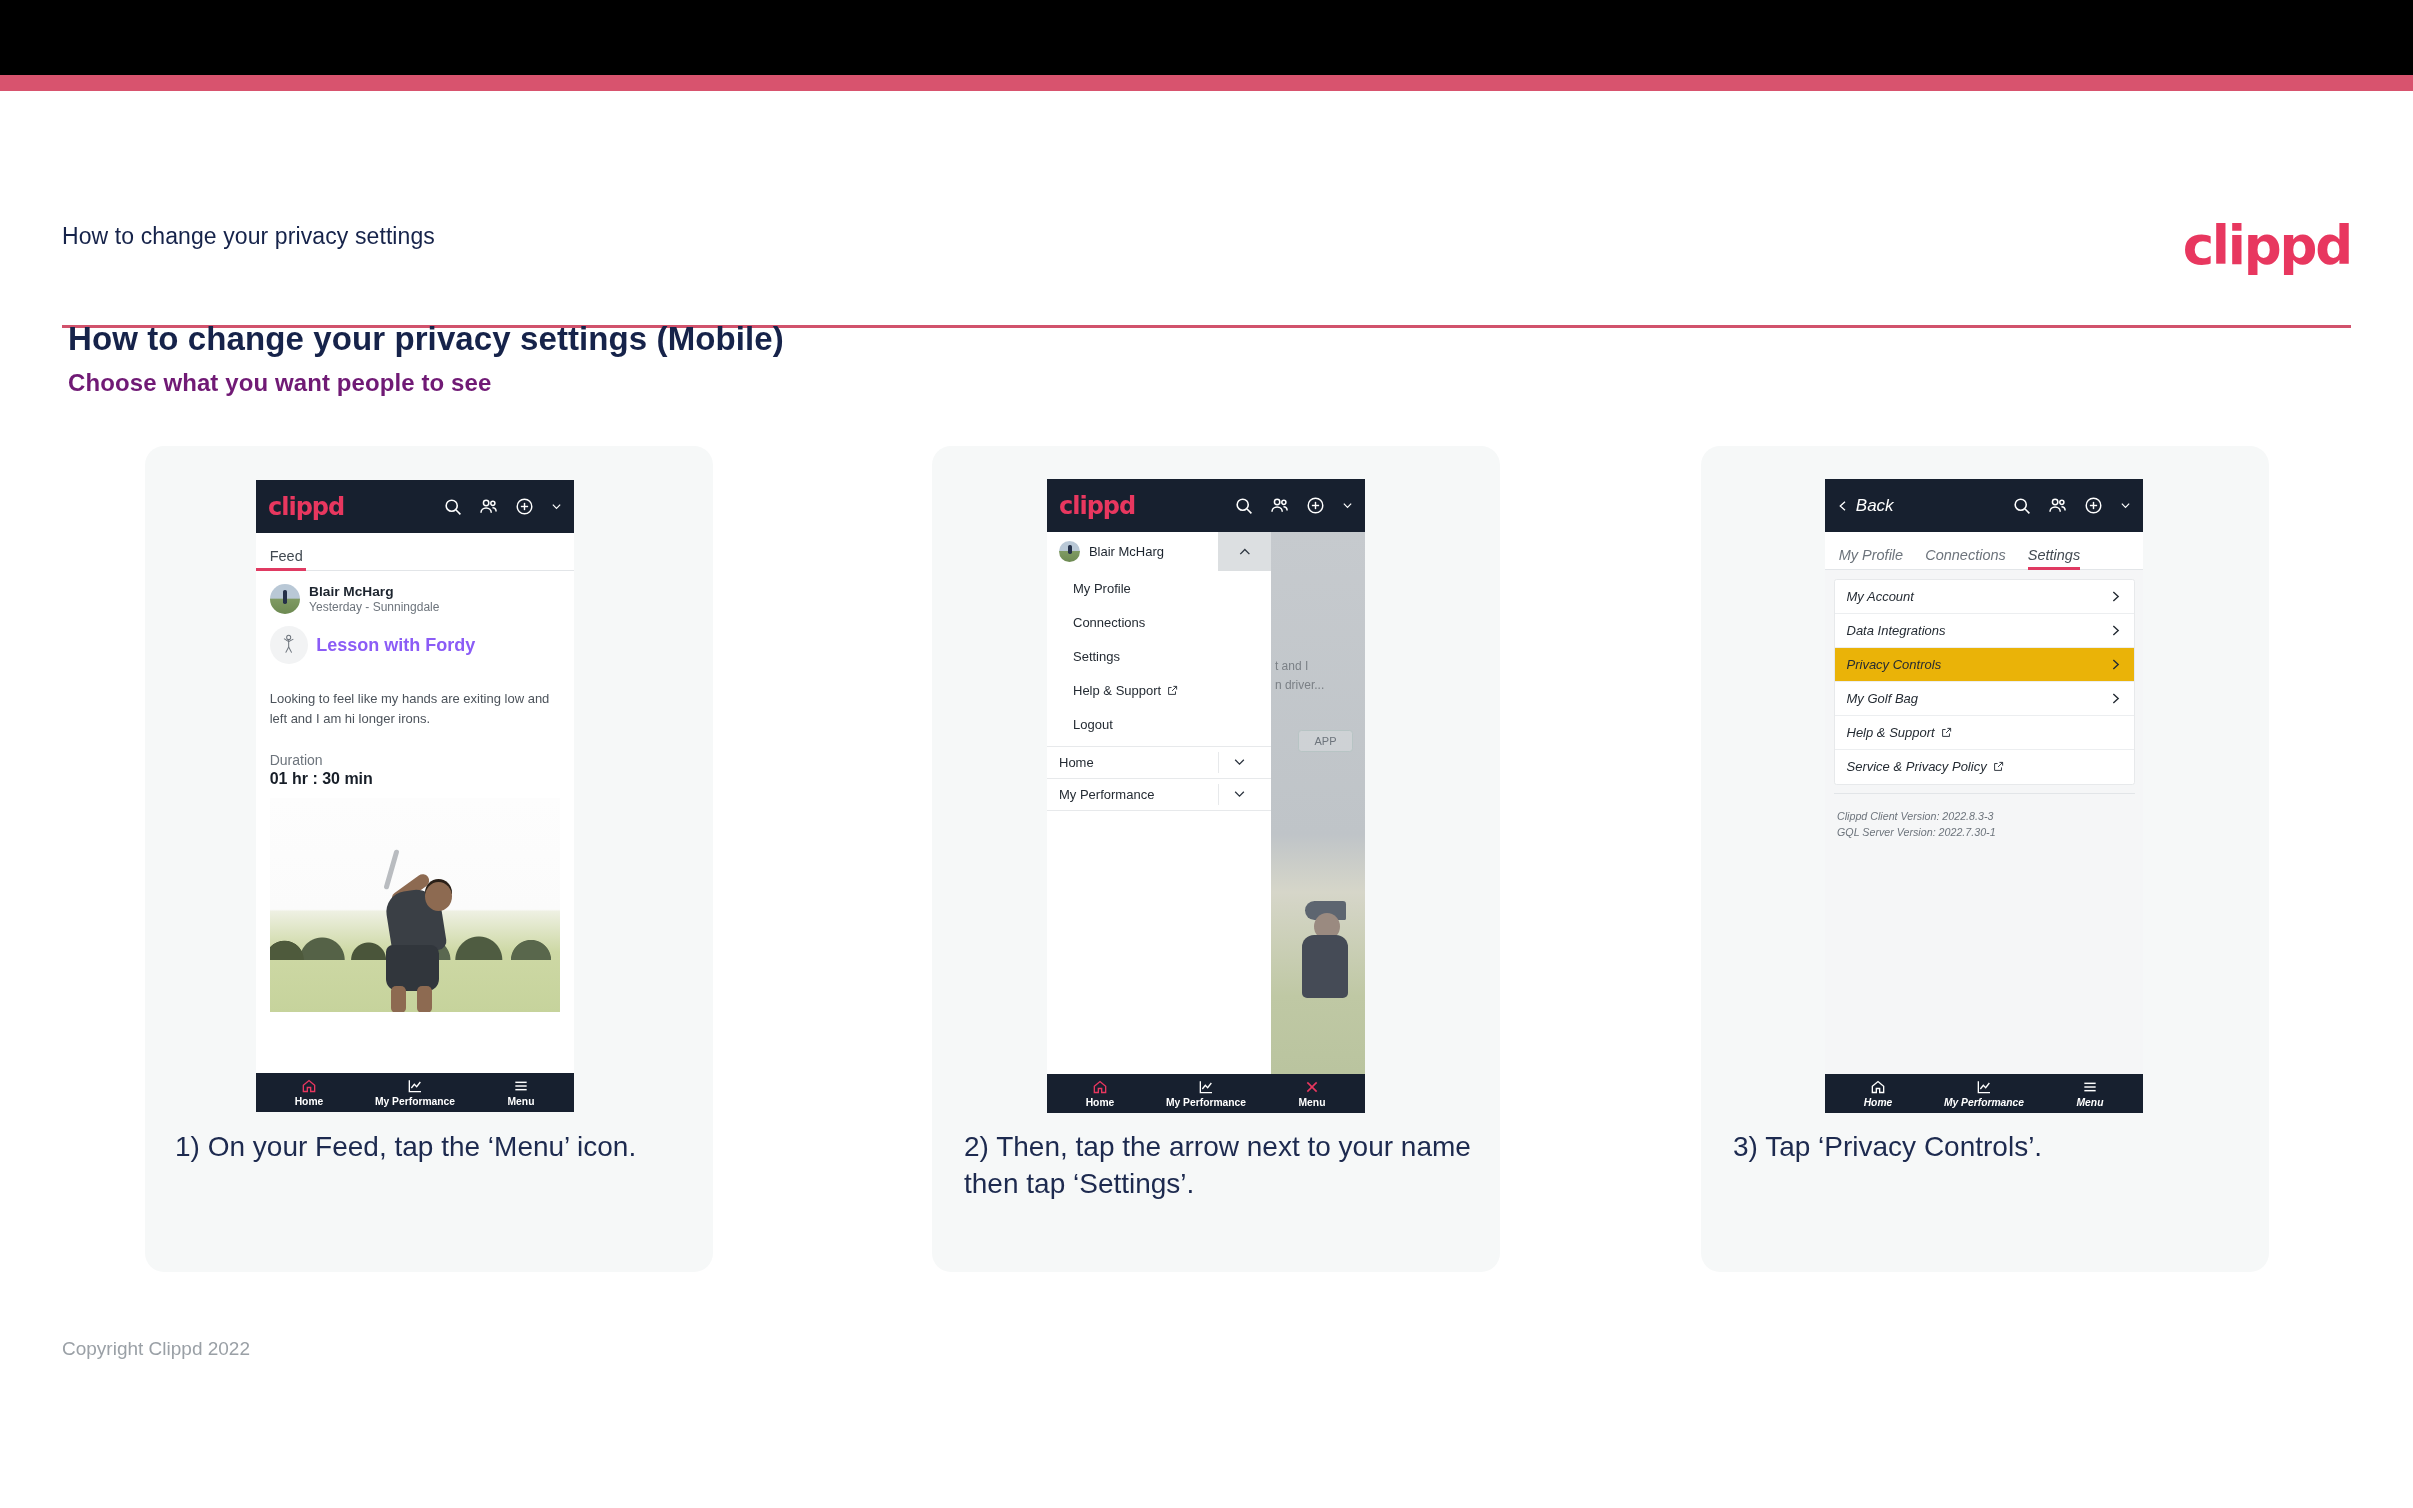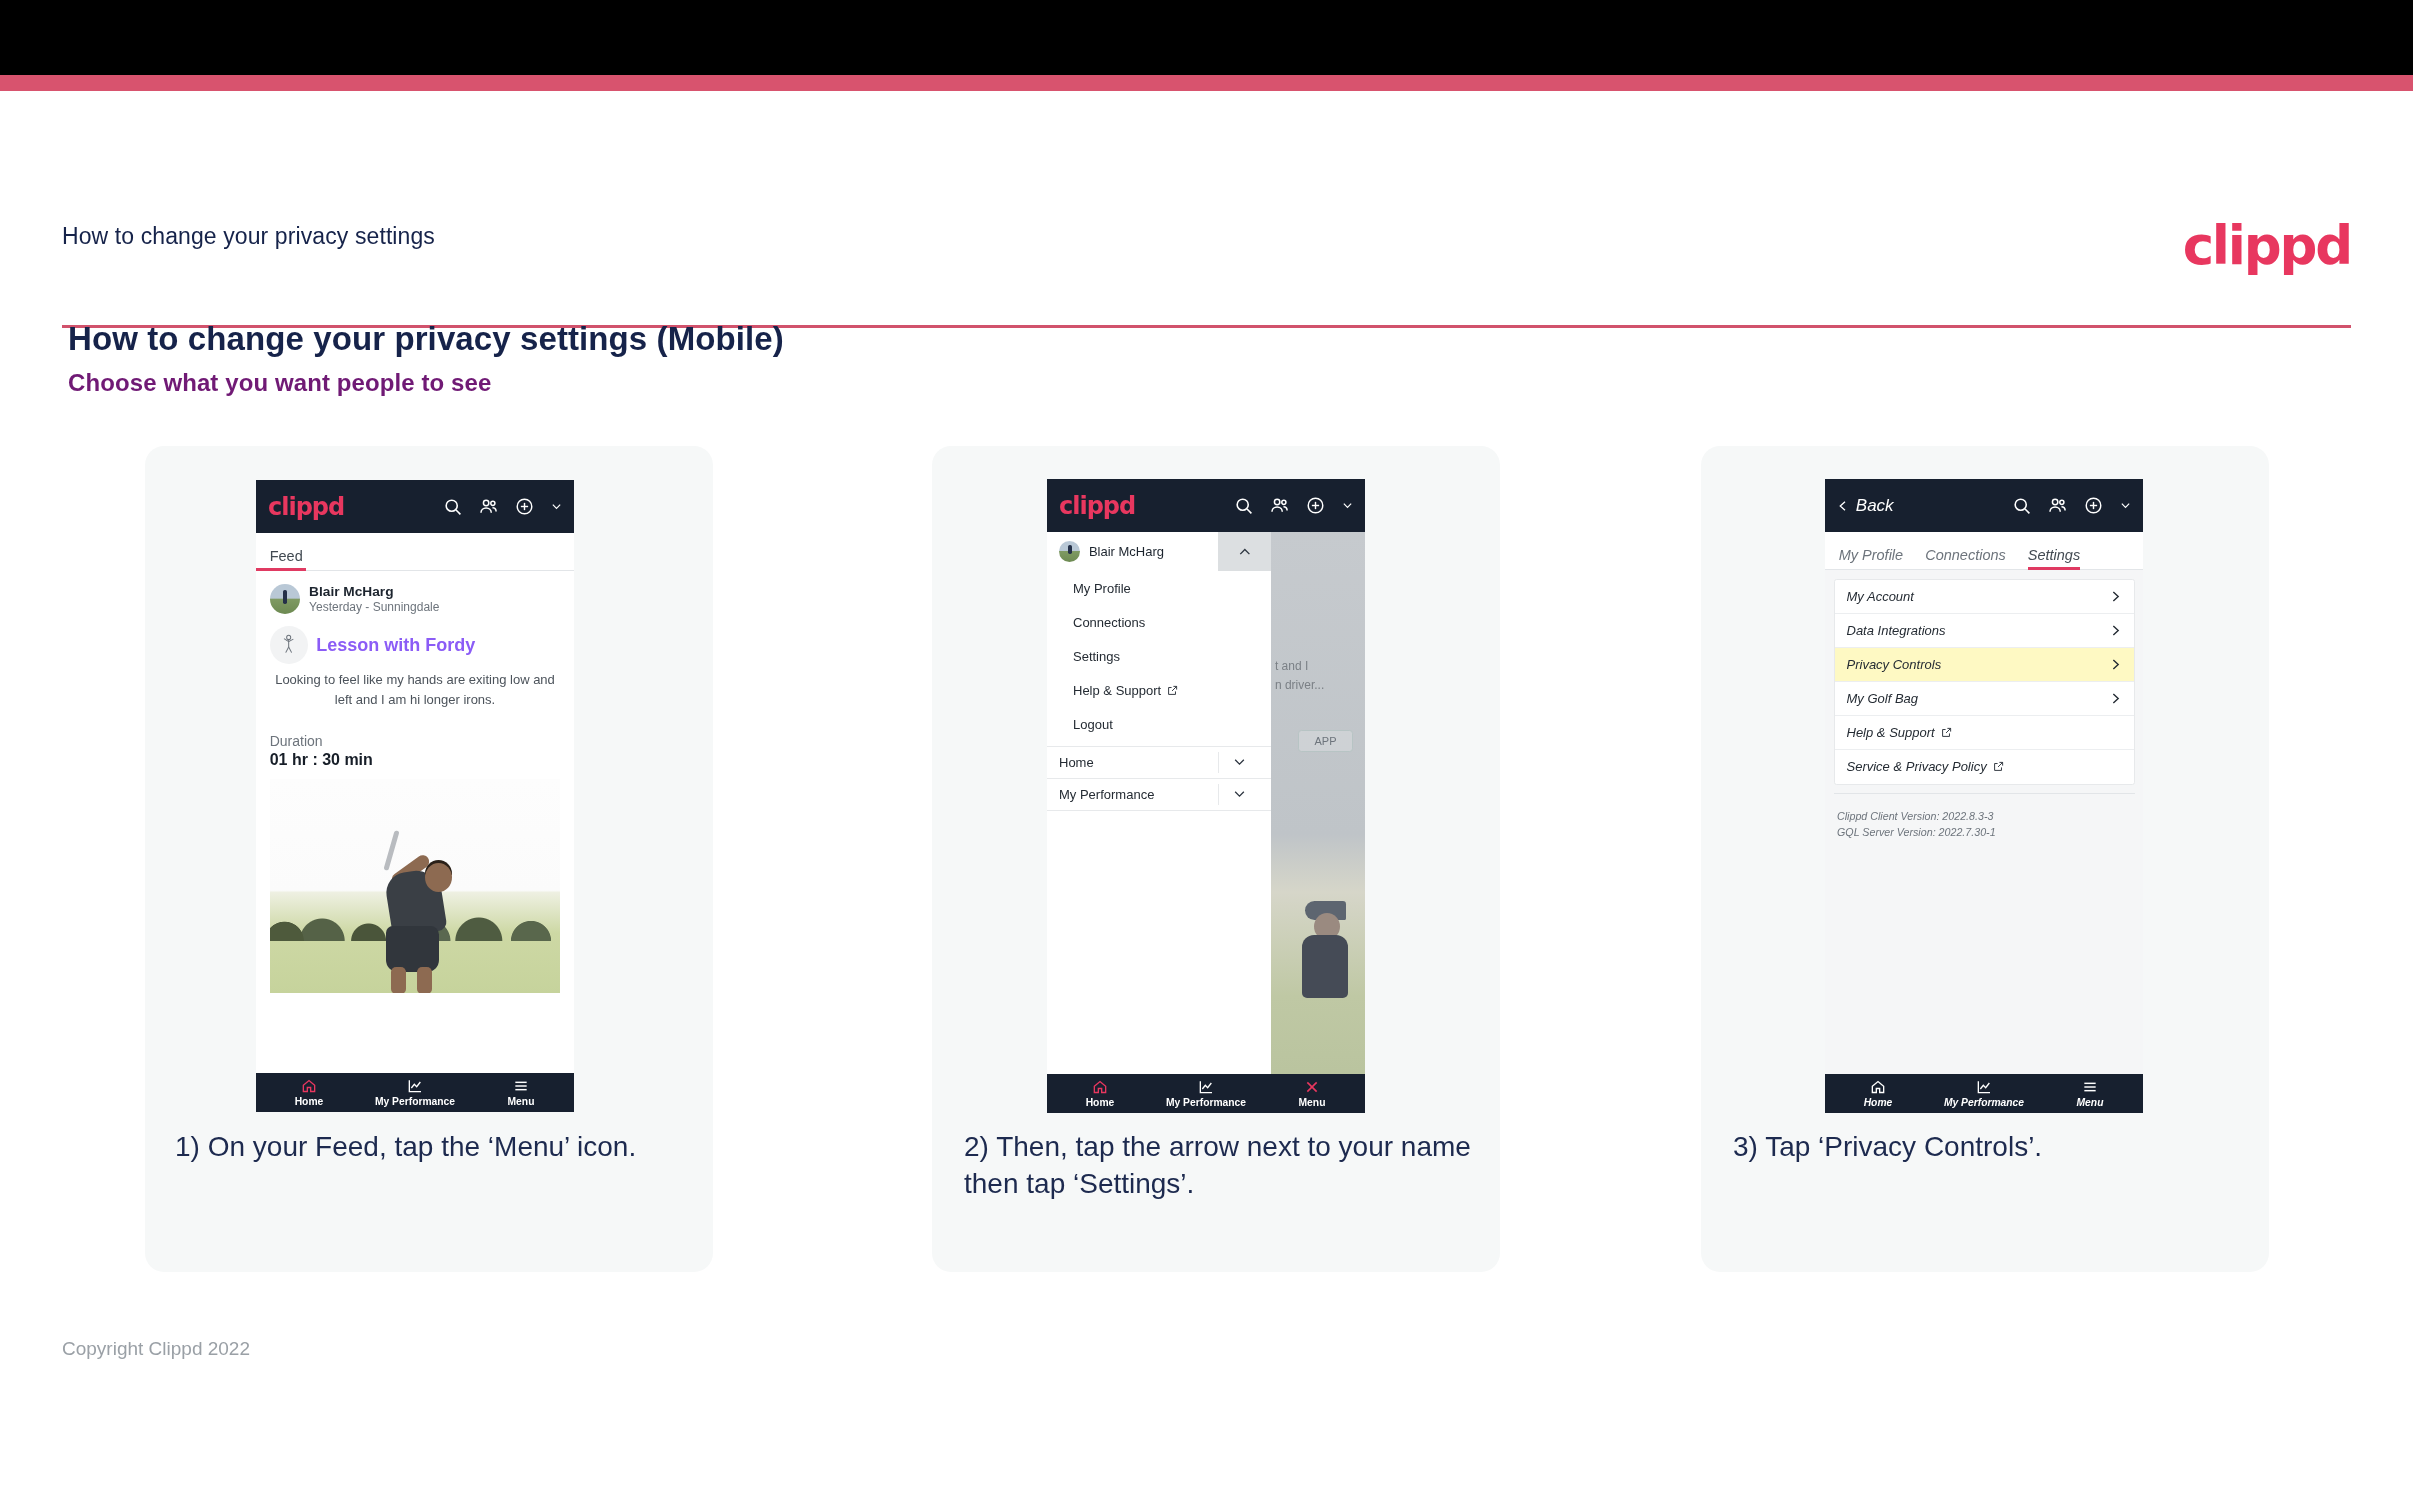--- a/index.html
+++ b/index.html
@@ -106,21 +106,21 @@
   .post-name { font-size:13.7px; font-weight:bold; color:#1c242e; line-height:1.25; }
   .post-meta { font-size:12px; color:#6d747c; line-height:1.3; }
 
   .lesson-row { display:flex; align-items:center; gap:8.5px; margin-top:10.3px; }
   .lesson-badge {
     width:38px; height:38px; border-radius:50%; background:#f2f3f4;
     display:flex; align-items:center; justify-content:center; flex:0 0 auto;
   }
   .lesson-title { font-size:18px; font-weight:bold; color:#8b5cf6; }
 
-  .post-body { font-size:13px; color:#4c535b; line-height:1.5; margin-top:6px;text-align:center; }
+  .post-body { font-size:13px; color:#4c535b; line-height:1.5; margin-top:25px; }
   .dur-label { font-size:14px; color:#6d747c; margin-top:24px; }
   .dur-value { font-size:16px; font-weight:bold; color:#171e28; margin-top:1.7px; }
 
   .photo {
     margin-top:10.3px; width:100%; height:214px; position:relative; overflow:hidden;
     background:linear-gradient(180deg,#fdfdfd 0%,#fbfbfb 52%,#eef0e2 53%,#cdd8a4 72%,#c6d39c 100%);
   }
   .photo .trees {
     position:absolute; left:0; right:0; top:126px; height:36px;
     background:
@@ -236,21 +236,21 @@
   
   .settings-body { background:#f5f6f7; height:559px; padding:8.5px 0 0 0; position:relative; }
   .settings-group {
     margin:0 8.5px; background:#ffffff; border:0.9px solid #e7e9eb; border-radius:2.6px; overflow:hidden;
   }
   .settings-row {
     height:34px; display:flex; align-items:center; padding:0 12px;
     font-size:13px; color:#242b33; border-bottom:0.9px solid #eceef0; gap:6px;
   }
   .settings-row:last-child { border-bottom:none; }
-  .settings-row.highlight { background:#fef9c3;justify-content:center; }
+  .settings-row.highlight { background:#eab308;justify-content:center; }
   .settings-row .chev-r { margin-left:auto; }
   .version-block {
     margin:13.7px 0 0 12px; font-size:10.7px; color:#6d747c; line-height:1.55;
   }
   .version-rule { margin:8.5px 8.5px 0 8.5px; height:0.9px; background:#e2e5e8; }
 
   .footer {
     position:absolute; left:62px; top:1338px;
     font-size:19px; color:#9aa0a6;
   }

